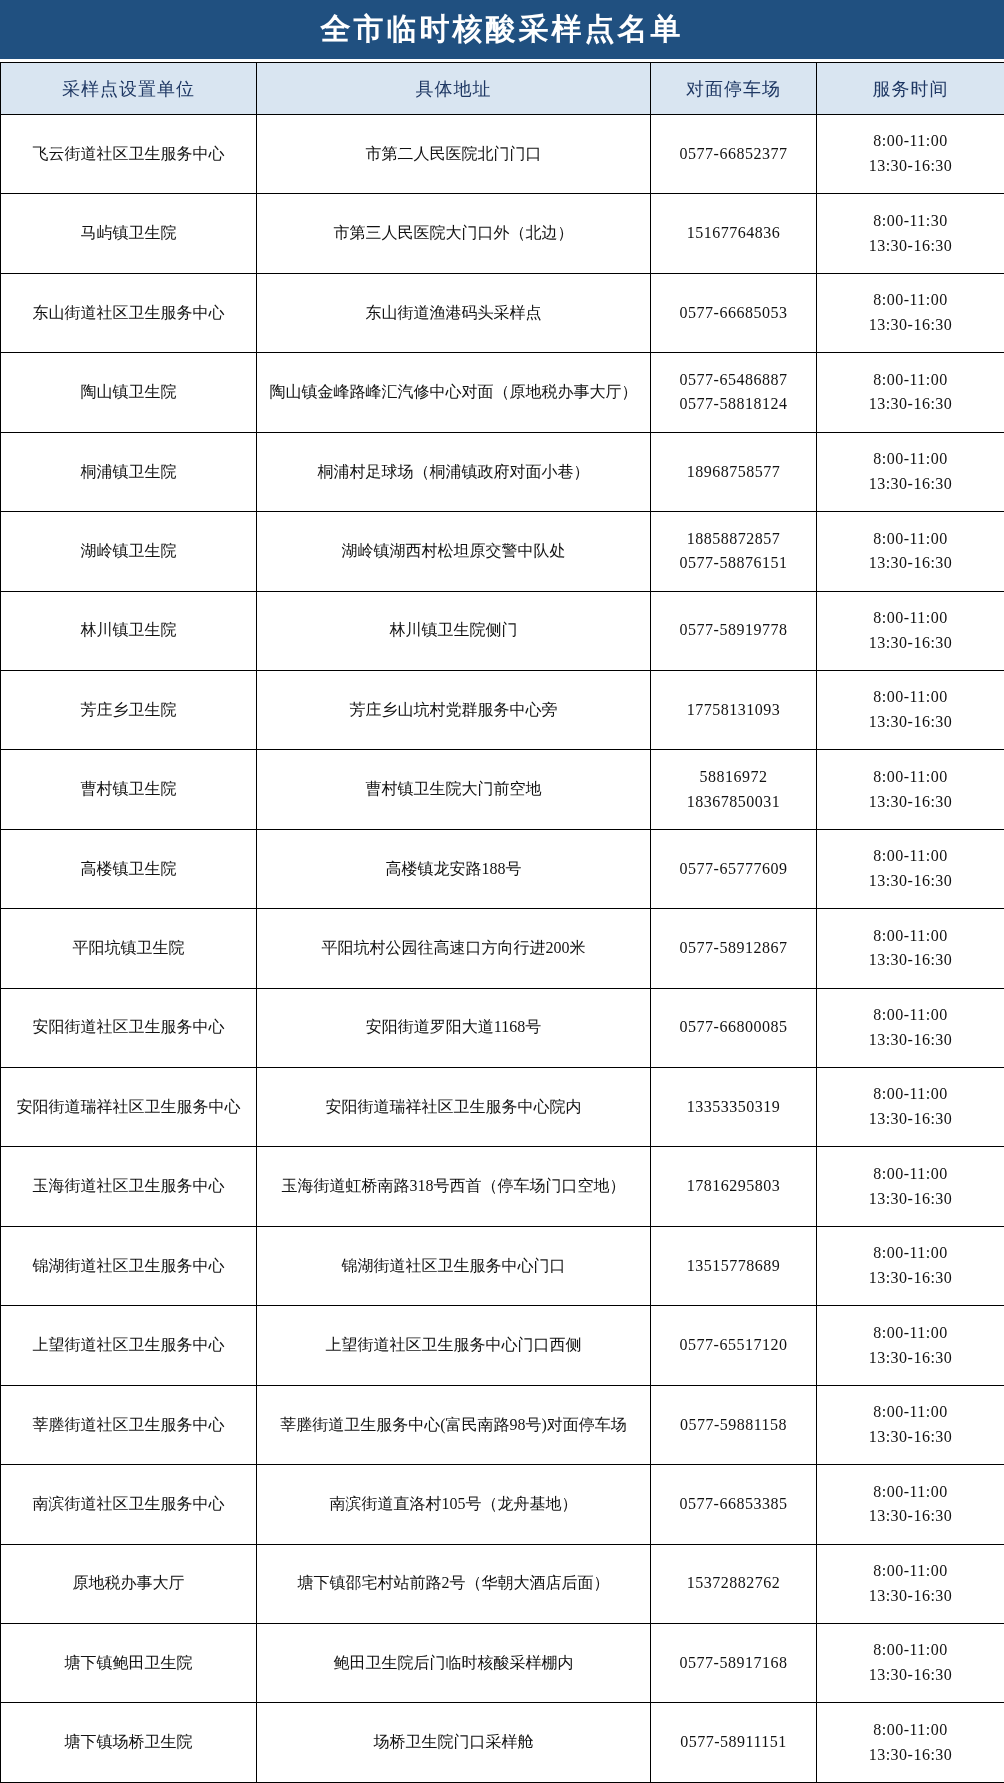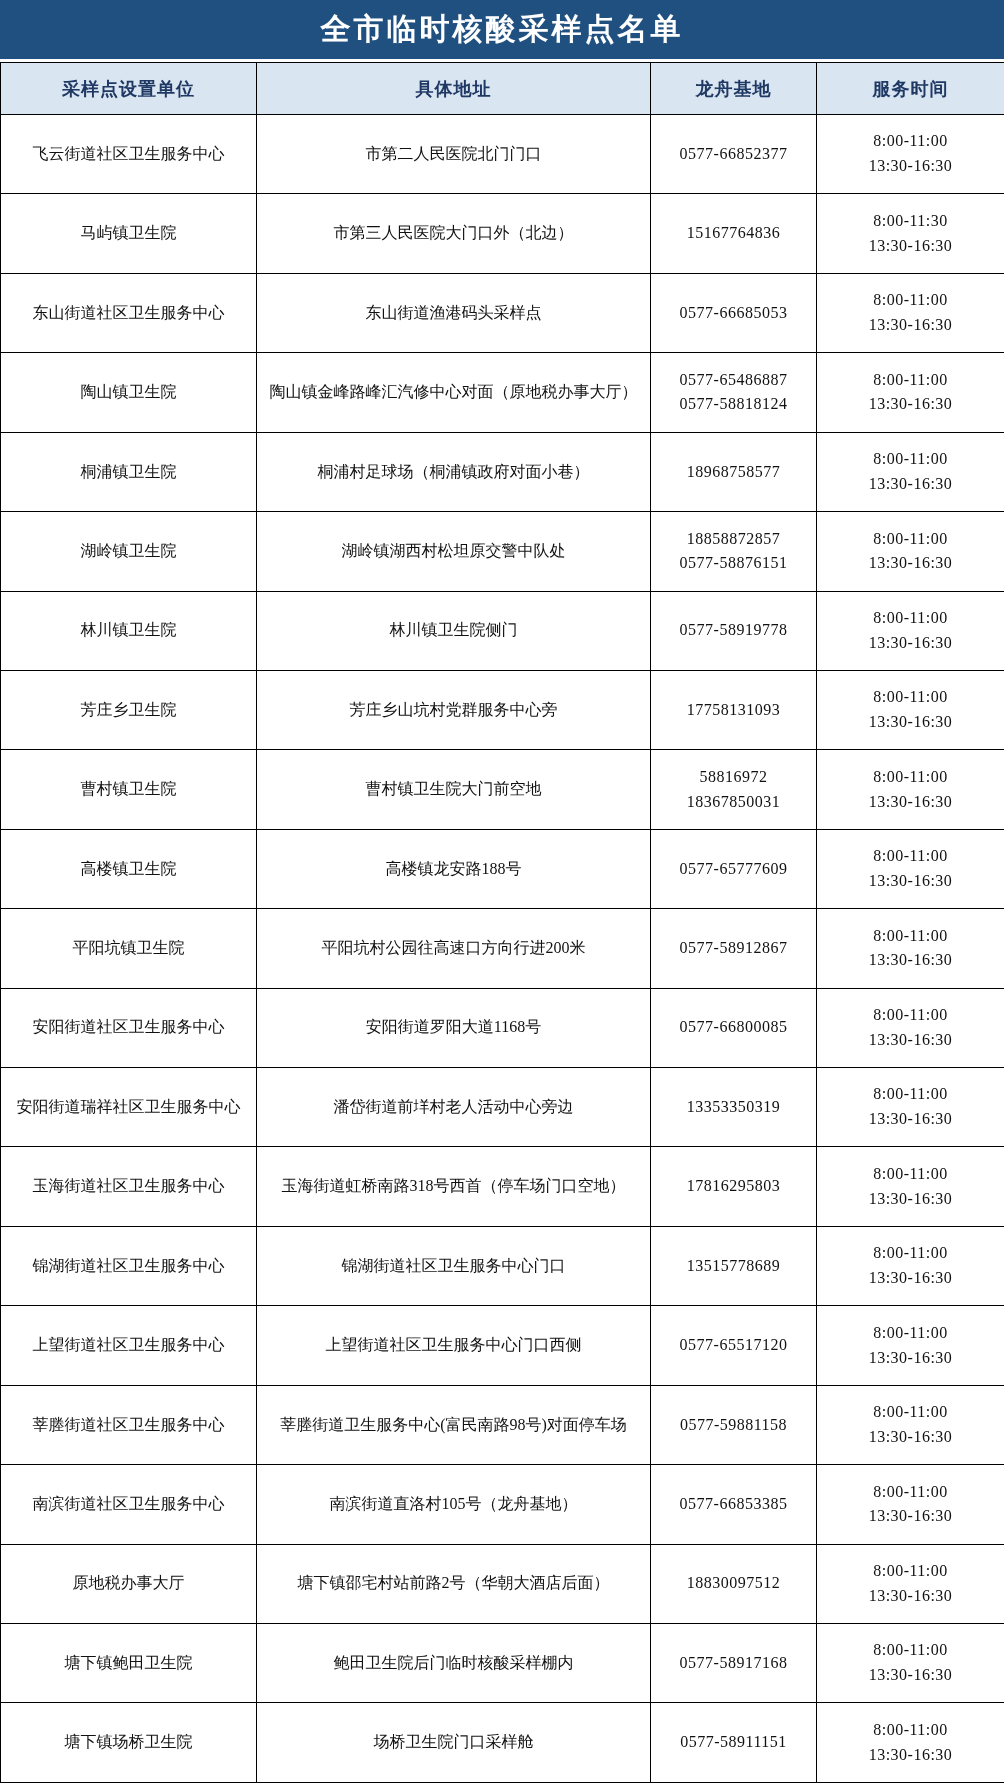--- a/index.html
+++ b/index.html
@@ -45,21 +45,21 @@
     overflow: hidden;
     box-sizing: border-box;
   }
   table.sampling thead tr {
     height: 52px;
     background: #D9E5F1;
   }
   table.sampling th {
     color: #1F3864;
     font-size: 18px;
-    font-weight: bold;
+    font-weight: normal;
     letter-spacing: 1px;
     margin-top: 48px;
   }
   table.sampling td {
     color: #111111;
     font-size: 16px;
     line-height: 1.55;
     white-space: pre-line;
     background: #ffffff;
   }
@@ -81,21 +81,21 @@
     <colgroup>
       <col style="width:256px">
       <col style="width:394px">
       <col style="width:166px">
       <col style="width:188px">
     </colgroup>
     <thead>
       <tr data-name="header-row">
         <th data-name="col-header-unit">采样点设置单位</th>
         <th data-name="col-header-address">具体地址</th>
-        <th data-name="col-header-phone">龙舟基地</th>
+        <th data-name="col-header-phone">对面停车场</th>
         <th data-name="col-header-hours">服务时间</th>
       </tr>
     </thead>
     <tbody id="table-body">
         <tr data-name="table-row">
           <td data-name="unit-cell">飞云街道社区卫生服务中心</td>
           <td data-name="address-cell">市第二人民医院北门门口</td>
           <td data-name="phone-cell">0577-66852377</td>
           <td data-name="hours-cell">8:00-11:00
 13:30-16:30</td>
@@ -175,21 +175,21 @@
         </tr>
         <tr data-name="table-row">
           <td data-name="unit-cell">安阳街道社区卫生服务中心</td>
           <td data-name="address-cell">安阳街道罗阳大道1168号</td>
           <td data-name="phone-cell">0577-66800085</td>
           <td data-name="hours-cell">8:00-11:00
 13:30-16:30</td>
         </tr>
         <tr data-name="table-row">
           <td data-name="unit-cell">安阳街道瑞祥社区卫生服务中心</td>
-          <td data-name="address-cell">潘岱街道前垟村老人活动中心旁边</td>
+          <td data-name="address-cell">安阳街道瑞祥社区卫生服务中心院内</td>
           <td data-name="phone-cell">13353350319</td>
           <td data-name="hours-cell">8:00-11:00
 13:30-16:30</td>
         </tr>
         <tr data-name="table-row">
           <td data-name="unit-cell">玉海街道社区卫生服务中心</td>
           <td data-name="address-cell">玉海街道虹桥南路318号西首（停车场门口空地）</td>
           <td data-name="phone-cell">17816295803</td>
           <td data-name="hours-cell">8:00-11:00
 13:30-16:30</td>
@@ -218,21 +218,21 @@
         <tr data-name="table-row">
           <td data-name="unit-cell">南滨街道社区卫生服务中心</td>
           <td data-name="address-cell">南滨街道直洛村105号（龙舟基地）</td>
           <td data-name="phone-cell">0577-66853385</td>
           <td data-name="hours-cell">8:00-11:00
 13:30-16:30</td>
         </tr>
         <tr data-name="table-row">
           <td data-name="unit-cell">原地税办事大厅</td>
           <td data-name="address-cell">塘下镇邵宅村站前路2号（华朝大酒店后面）</td>
-          <td data-name="phone-cell">18830097512</td>
+          <td data-name="phone-cell">15372882762</td>
           <td data-name="hours-cell">8:00-11:00
 13:30-16:30</td>
         </tr>
         <tr data-name="table-row">
           <td data-name="unit-cell">塘下镇鲍田卫生院</td>
           <td data-name="address-cell">鲍田卫生院后门临时核酸采样棚内</td>
           <td data-name="phone-cell">0577-58917168</td>
           <td data-name="hours-cell">8:00-11:00
 13:30-16:30</td>
         </tr>

